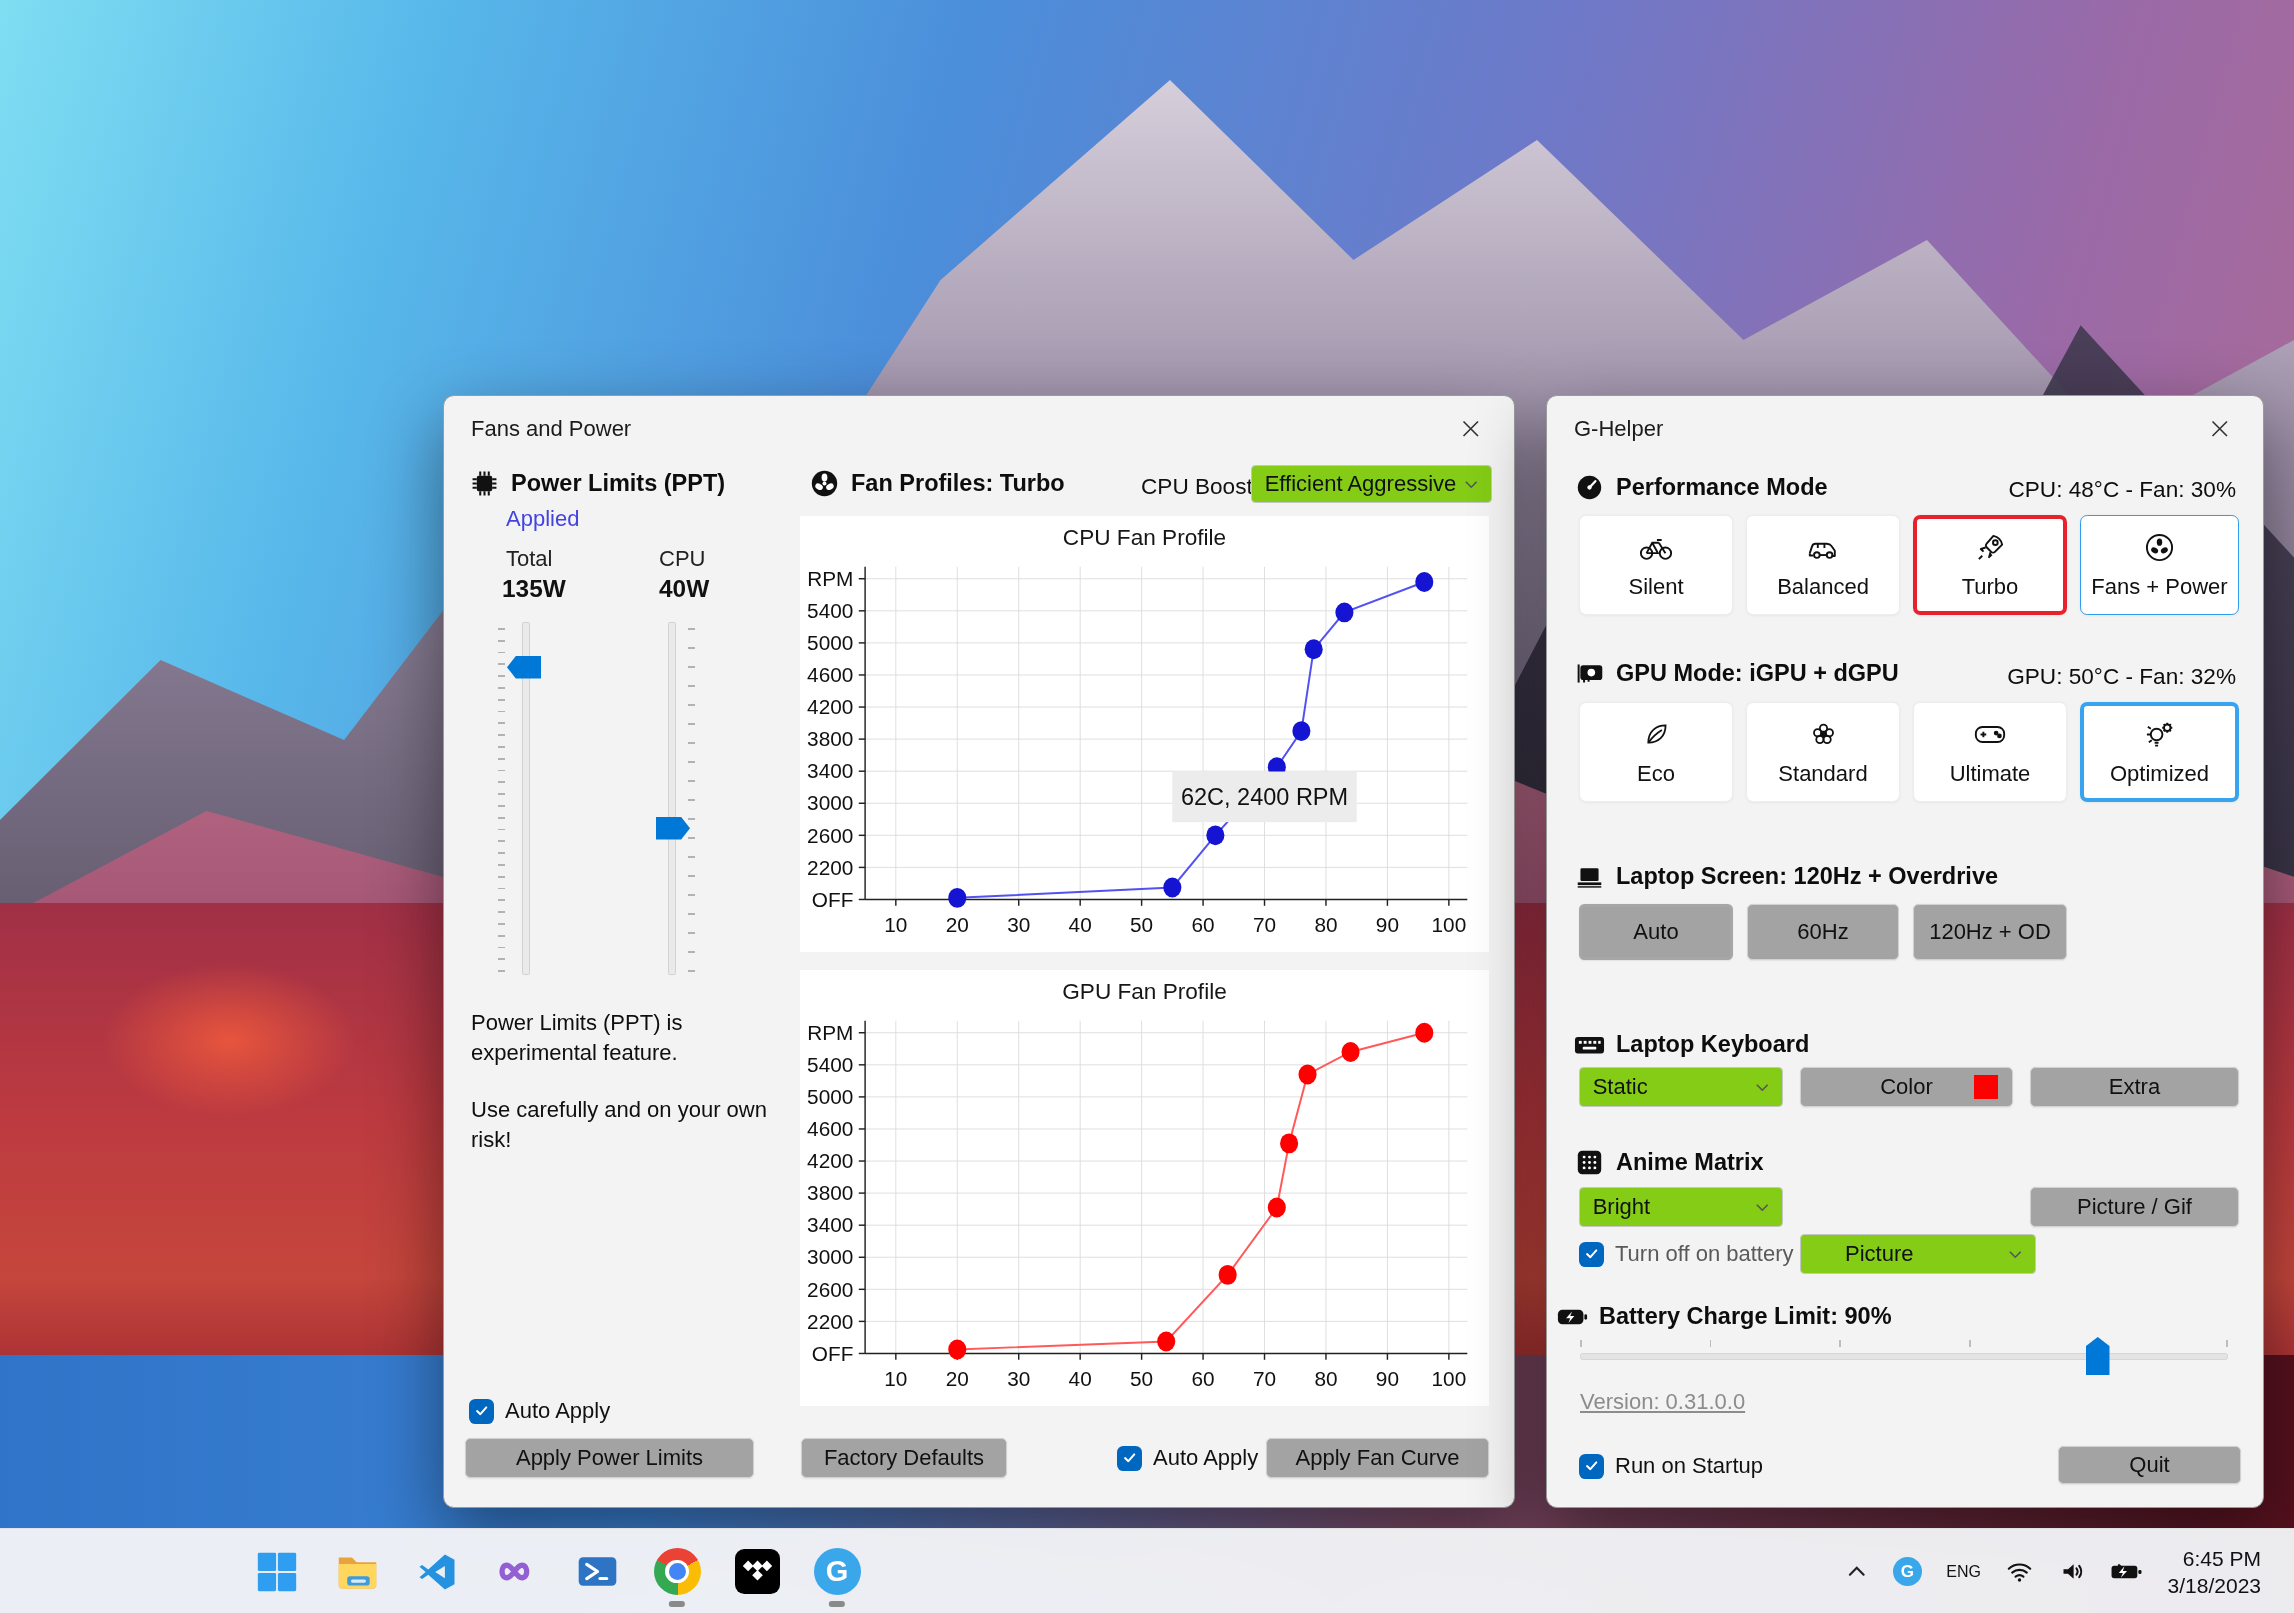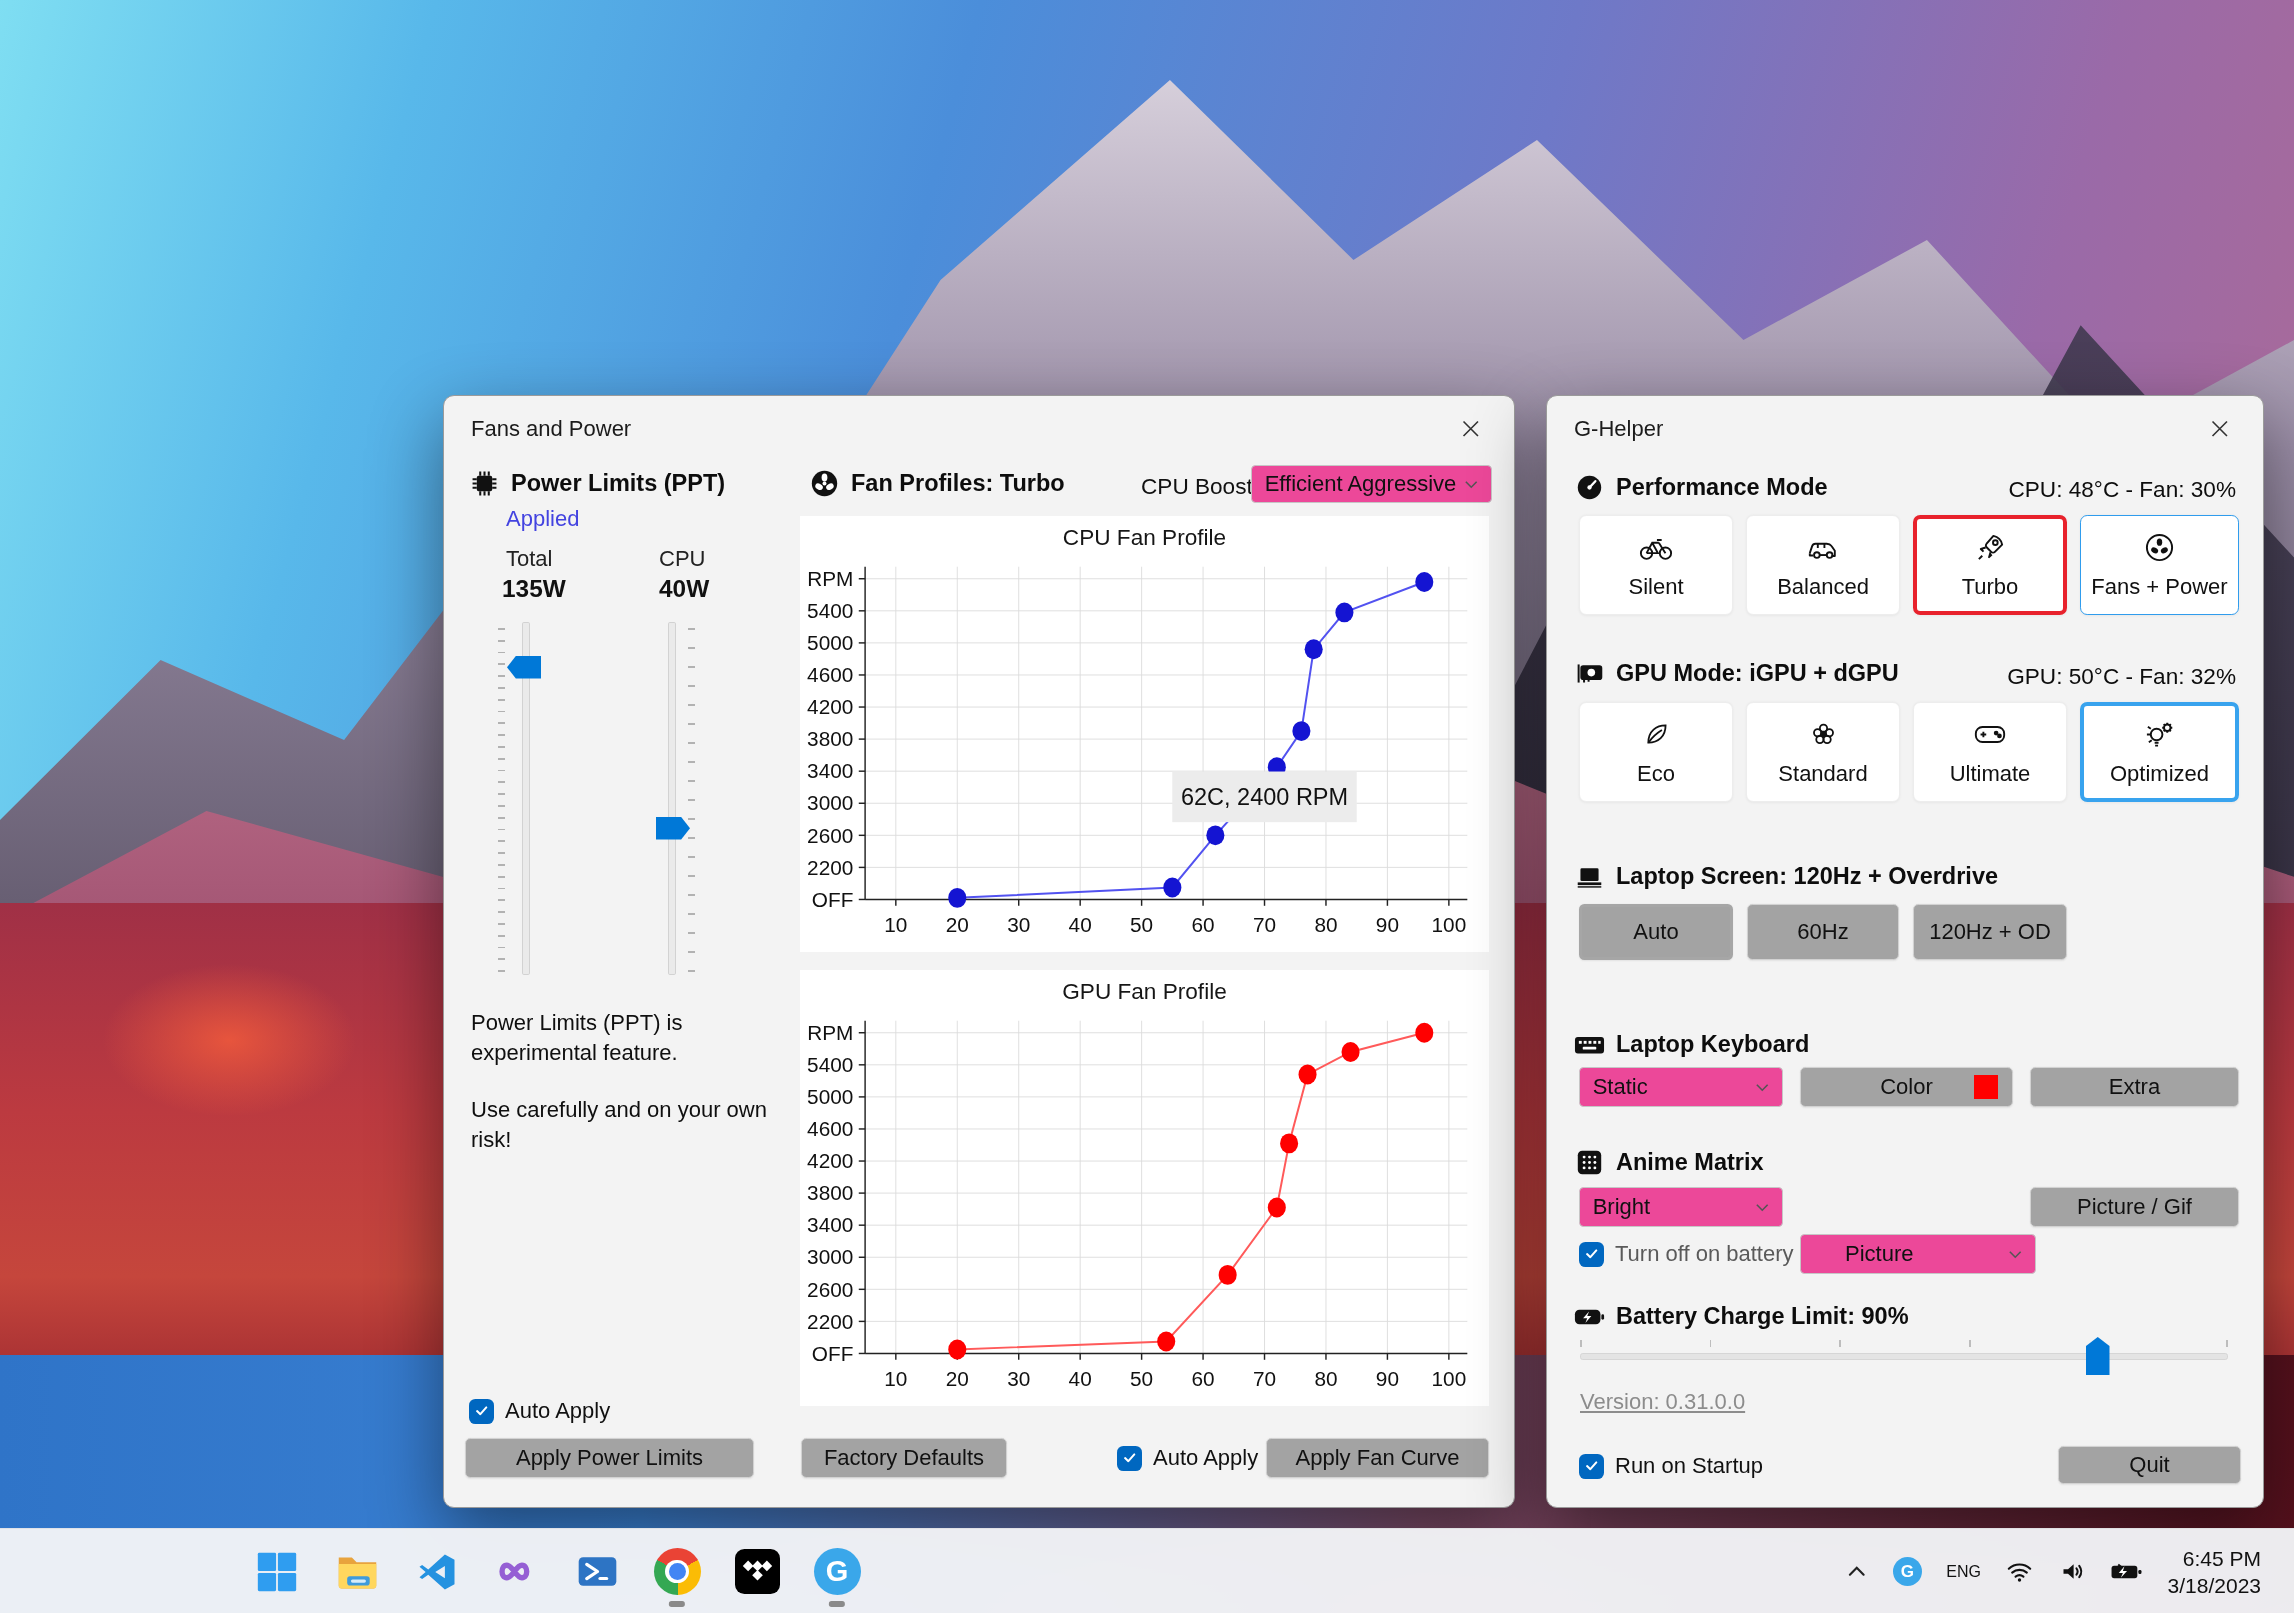--- a/index.html
+++ b/index.html
@@ -50,21 +50,21 @@
     box-shadow:0 0.9px 1.8px rgba(0,0,0,.07); }
   .opt-btn { background:#fff; border:0.9px solid #ededed; border-radius:7.2px; display:flex;
     flex-direction:column; align-items:center; justify-content:center; gap:9px; font-size:22px;
     box-shadow:0 0.9px 2.7px rgba(0,0,0,.05); }
   .opt-btn .oic { height:34px; display:flex; align-items:center; }
   .sel-red  { border:4.5px solid #e8222c !important; }
   .sel-blue-thin { border:1.8px solid #2f9ced !important; }
   .sel-blue { border:4.5px solid #38a3ee !important; }
   .sel-gray { border:3.6px solid #a6a6a6 !important; }
 
-  .dd { background:#ec4899; border:0.9px solid #c6c6c6; border-radius:4.5px; display:flex; align-items:center;
+  .dd { background:#84cc16; border:0.9px solid #c6c6c6; border-radius:4.5px; display:flex; align-items:center;
     justify-content:space-between; padding:0 12.7px; font-size:22px; }
   .check-row { display:flex; align-items:center; gap:11px; font-size:22px; }
   .cb { width:25px; height:25px; background:#0067c0; border-radius:6.3px; display:flex;
     align-items:center; justify-content:center; flex:0 0 auto; }
 
   
   .applied { color:#4343e0; font-size:22px; }
   .pl-label { font-size:22px; color:#222; }
   .pl-value { font-size:24.4px; font-weight:bold; }
   .vtrack { position:absolute; width:8.1px; background:#eaeaea; border:0.9px solid #d2d2d2; border-radius:1.8px; }
@@ -568,21 +568,21 @@
   <div class="abs btn" style="left:483px; top:791px; width:209px; height:40px;">Picture / Gif</div>
   <div class="abs check-row" style="left:32px; top:845px;">
     <span class="cb">
       <svg width="15.4" height="15.4" viewBox="0 0 16 16">
           <path d="M3.2 8.4 L6.6 11.6 L12.8 4.6" stroke="#fff" stroke-width="2.1" fill="none" stroke-linecap="round" stroke-linejoin="round"></path>
         </svg>
     </span>
     <span style="color:#5a5a5a;">Turn off on battery</span>
   </div>
 
-  <div class="abs sec-head" style="left:27px; top:905px;">
+  <div class="abs sec-head" style="left:10px; top:905px;">
     <span class="ic">
       <svg width="31" height="22" viewBox="0 0 34 22">
           <rect x="1" y="3" width="28" height="16" rx="5" fill="#111"></rect>
           <rect x="30" y="8" width="3" height="6" rx="1.5" fill="#111"></rect>
           <path d="M16.5 5 l-6.5 7.5 h4.5 l-2 5 6.5 -7.5 h-4.5 Z" fill="#fff"></path>
         </svg>
     </span>
     <span>Battery Charge Limit: 90%</span>
   </div>
   <div class="h-ticks" style="left:33px; top:944px; width:648px;">

